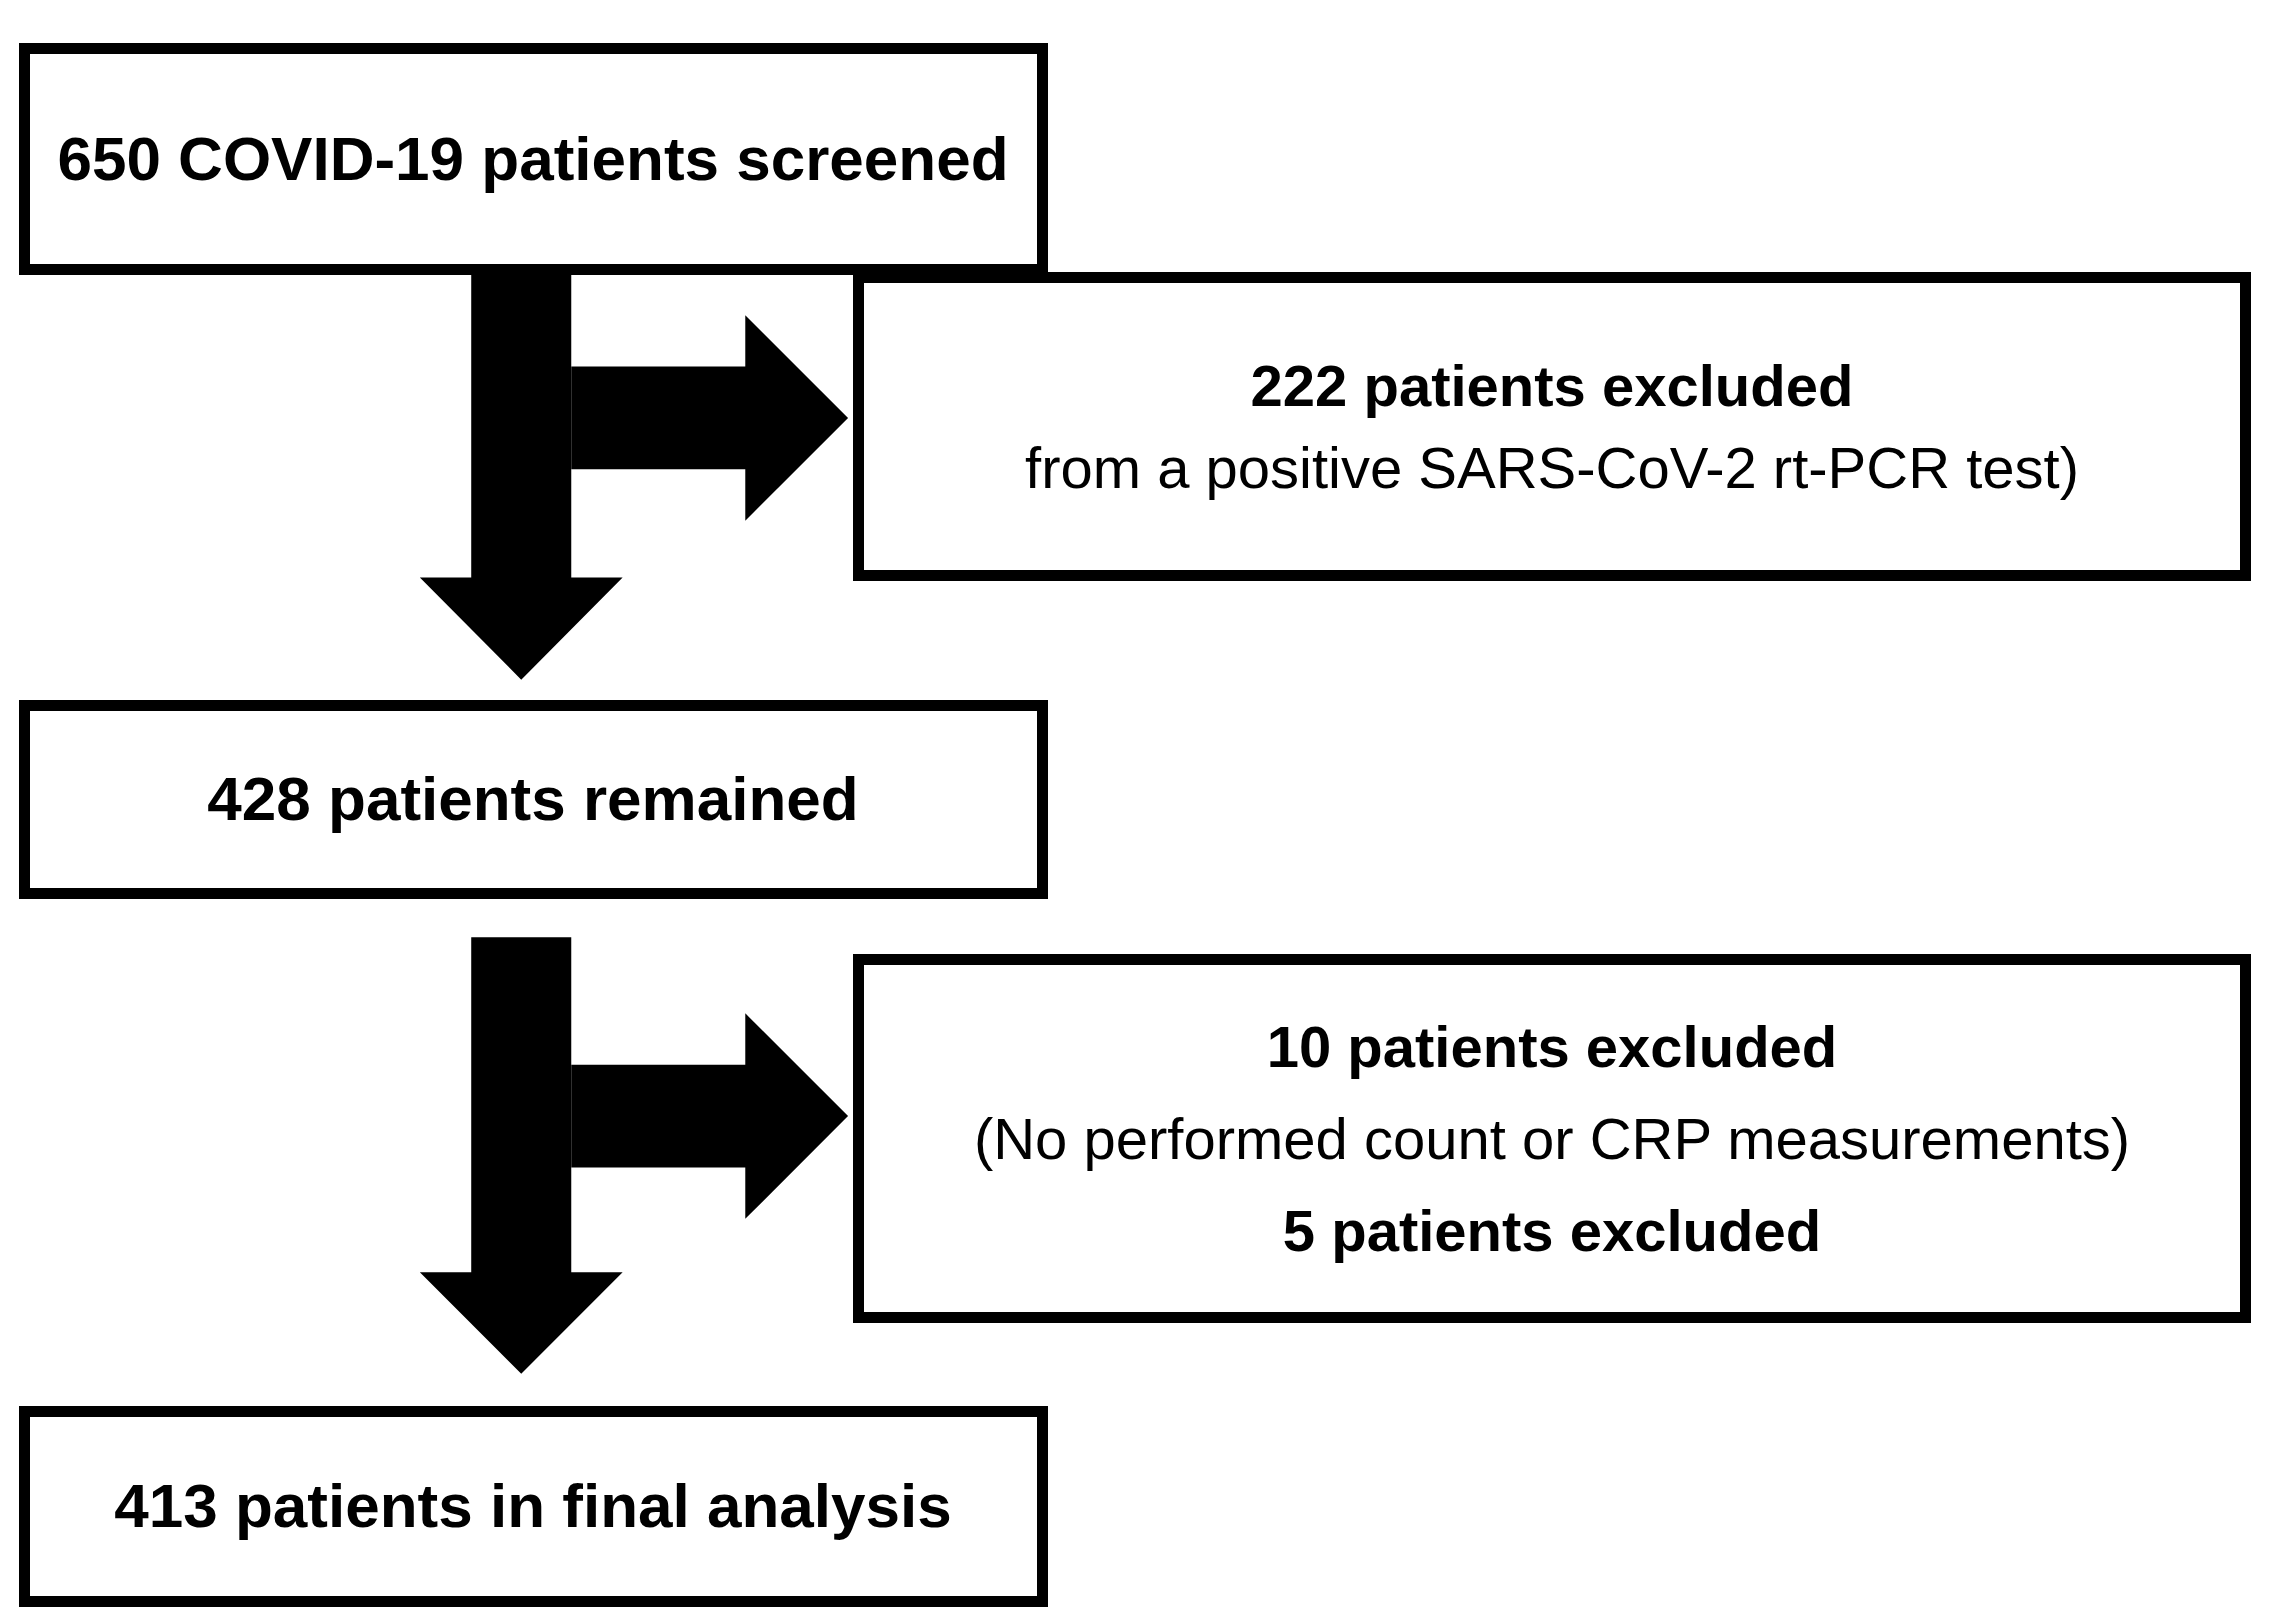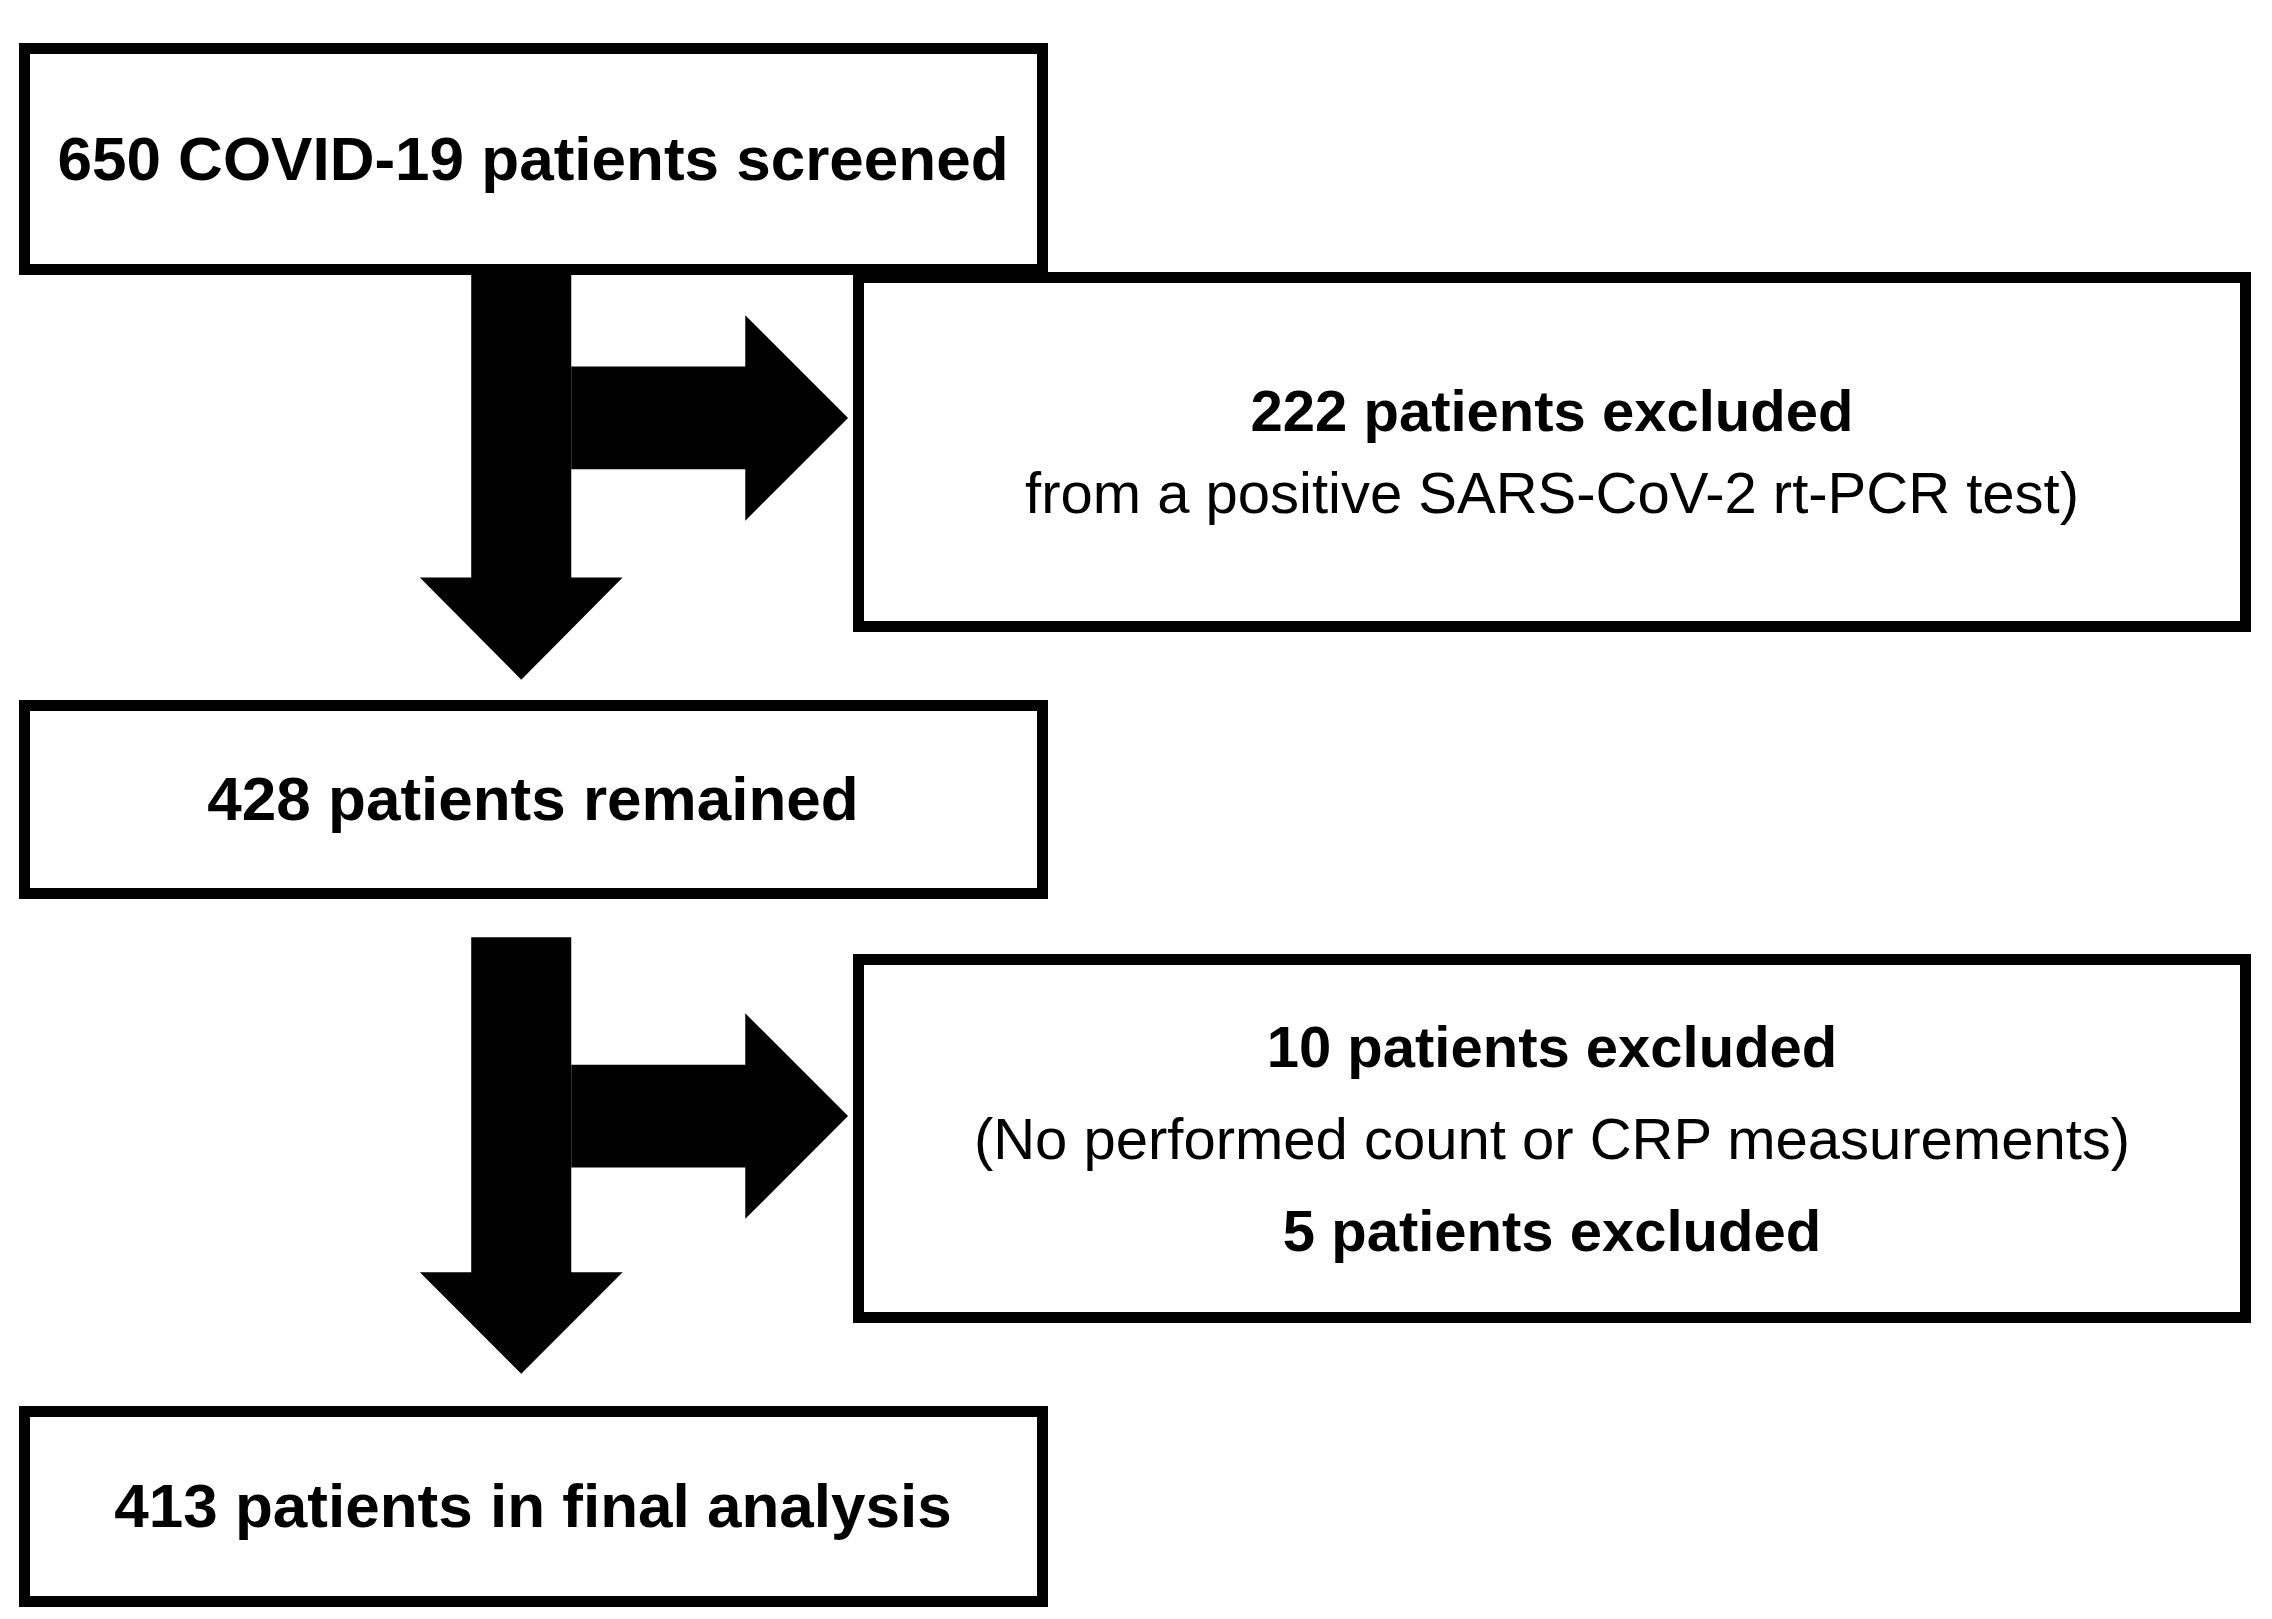--- a/index.html
+++ b/index.html
@@ -45,21 +45,21 @@
   }
   #box-screened { top: 15px;   height: 232px; margin-top: 28px; }
   #box-remained { top: 700px; height: 199px; }
   #box-final    { top: 1406px; height: 201px; justify-content: center; }
   .excl-box {
     left: 853px;
     width: 1398px;
     font-size: 58px;
     font-weight: 400;
   }
-  #box-exclusion-1 { top: 272px;  height: 360px; }
+  #box-exclusion-1 { top: 272px;  height: 309px; }
   #box-exclusion-2 { top: 954px; height: 369px; gap: 10px; }
   .excl-line {
     line-height: 82px;
     white-space: nowrap;
   }
   .bold { font-weight: 700; }
   .nowrap { white-space: nowrap; }
 </style>
 </head>
 <body>

